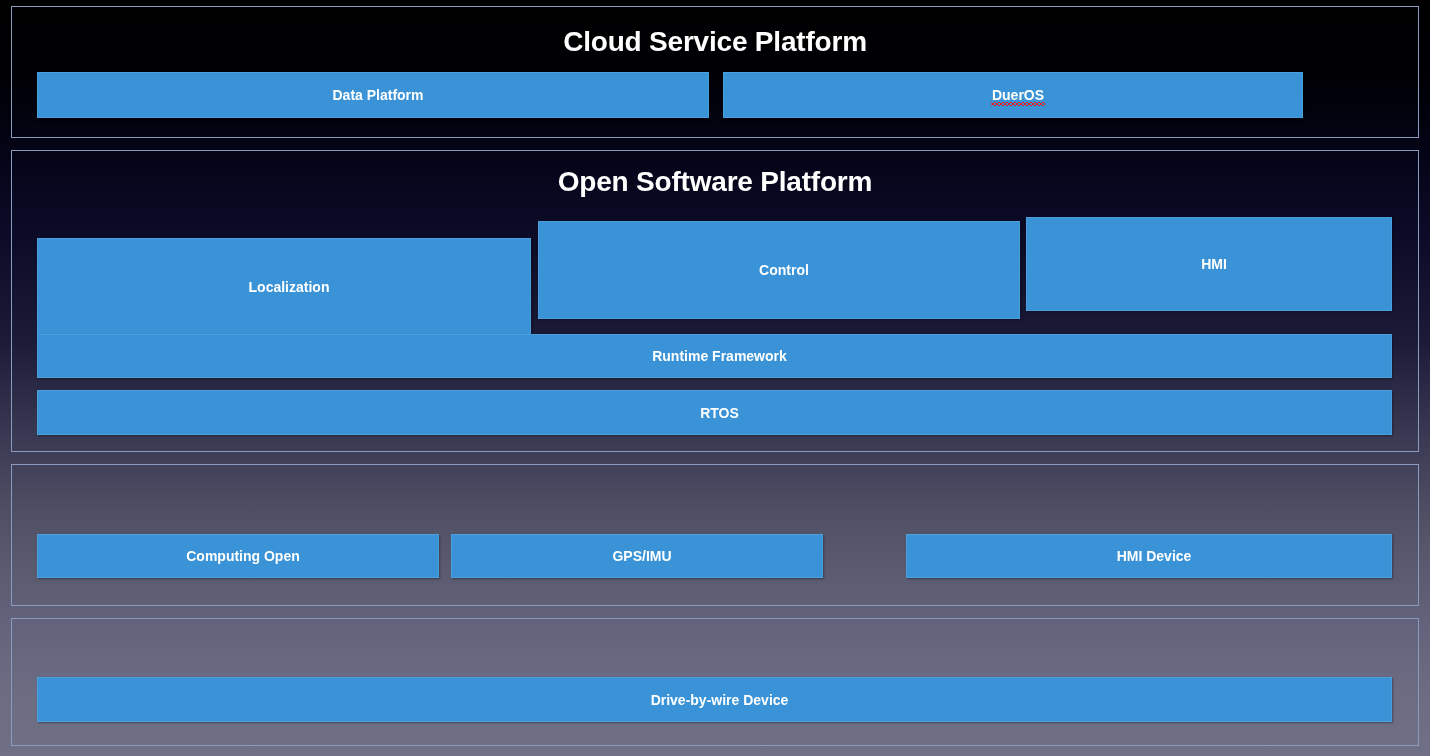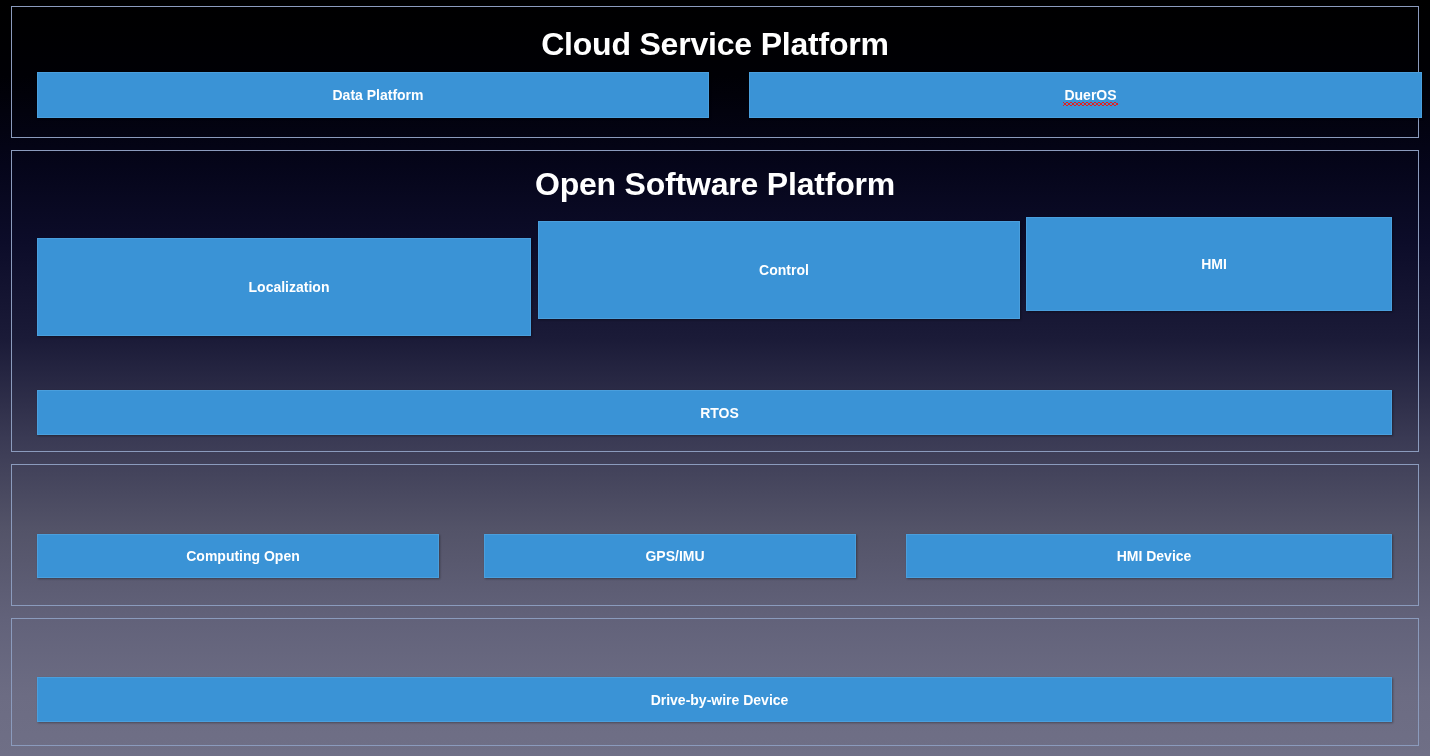--- a/index.html
+++ b/index.html
@@ -39,21 +39,21 @@
   #panel-hardware { top: 464px; height: 142px; }
   #panel-vehicle  { top: 618px; height: 128px; }
 
   .panel-title {
     position: absolute;
     left: 0;
     width: 100%;
     text-align: center;
     color: #ffffff;
     font-weight: bold;
-    font-size: 32px;
+    font-size: 28px;
     letter-spacing: -0.2px;
     white-space: nowrap;
   }
 
   #title-cloud    { top: 19px; }
   #title-software { top: 15px; }
   #title-hardware { top: 13px; }
   #title-vehicle  { top: 13px; }
 
   
@@ -90,32 +90,32 @@
     height: 4px;
     background-image:
       linear-gradient(45deg, transparent 45%, #e02020 45%, #e02020 55%, transparent 55%),
       linear-gradient(-45deg, transparent 45%, #e02020 45%, #e02020 55%, transparent 55%);
     background-size: 4px 4px;
     background-repeat: repeat-x;
   }
 
   
   #blk-data-platform { left: 25px;  top: 65px; width: 672px; height: 46px; }
-  #blk-dueros        { left: 711px; top: 65px; width: 673px; height: 46px; margin-left: 26px; }
+  #blk-dueros        { left: 711px; top: 65px; width: 580px; height: 46px; }
 
   
   #blk-localization  { left: 25px;  top: 67px;  width: 494px; height: 98px; margin-top: 20px; }
   #blk-control       { left: 526px; top: 70px;  width: 482px; height: 98px; align-items: center; }
   #blk-hmi           { left: 1014px; top: 66px; width: 366px; height: 94px; }
   #blk-runtime       { left: 25px;  top: 183px; width: 1355px; height: 44px; }
   #blk-rtos          { left: 25px;  top: 239px; width: 1355px; height: 45px; }
 
   
   #blk-computing-unit { left: 25px;  top: 69px; width: 402px; height: 44px; }
-  #blk-gps-imu        { left: 439px; top: 69px; width: 372px; height: 44px; margin-left: 33px; }
+  #blk-gps-imu        { left: 439px; top: 69px; width: 372px; height: 44px; }
   #blk-hmi-device     { left: 894px; top: 69px; width: 486px; height: 44px; }
 
   
   #blk-drive-by-wire { left: 25px; top: 58px; width: 1355px; height: 45px; }
 </style>
 </head>
 <body>
 
 <div class="panel" id="panel-cloud">
 
@@ -139,20 +139,23 @@
   </div>
 
   <div class="blk" id="blk-control">
     <span class="lbl">Control</span>
   </div>
 
   <div class="blk" id="blk-hmi">
     <span class="lbl">HMI</span>
   </div>
 
+  <div class="blk" id="blk-runtime">
+    <span class="lbl">Runtime Framework</span>
+  </div>
 
   <div class="blk" id="blk-rtos">
     <span class="lbl">RTOS</span>
   </div>
 </div>
 
 <div class="panel" id="panel-hardware">
 
 
   <div class="blk" id="blk-computing-unit">

